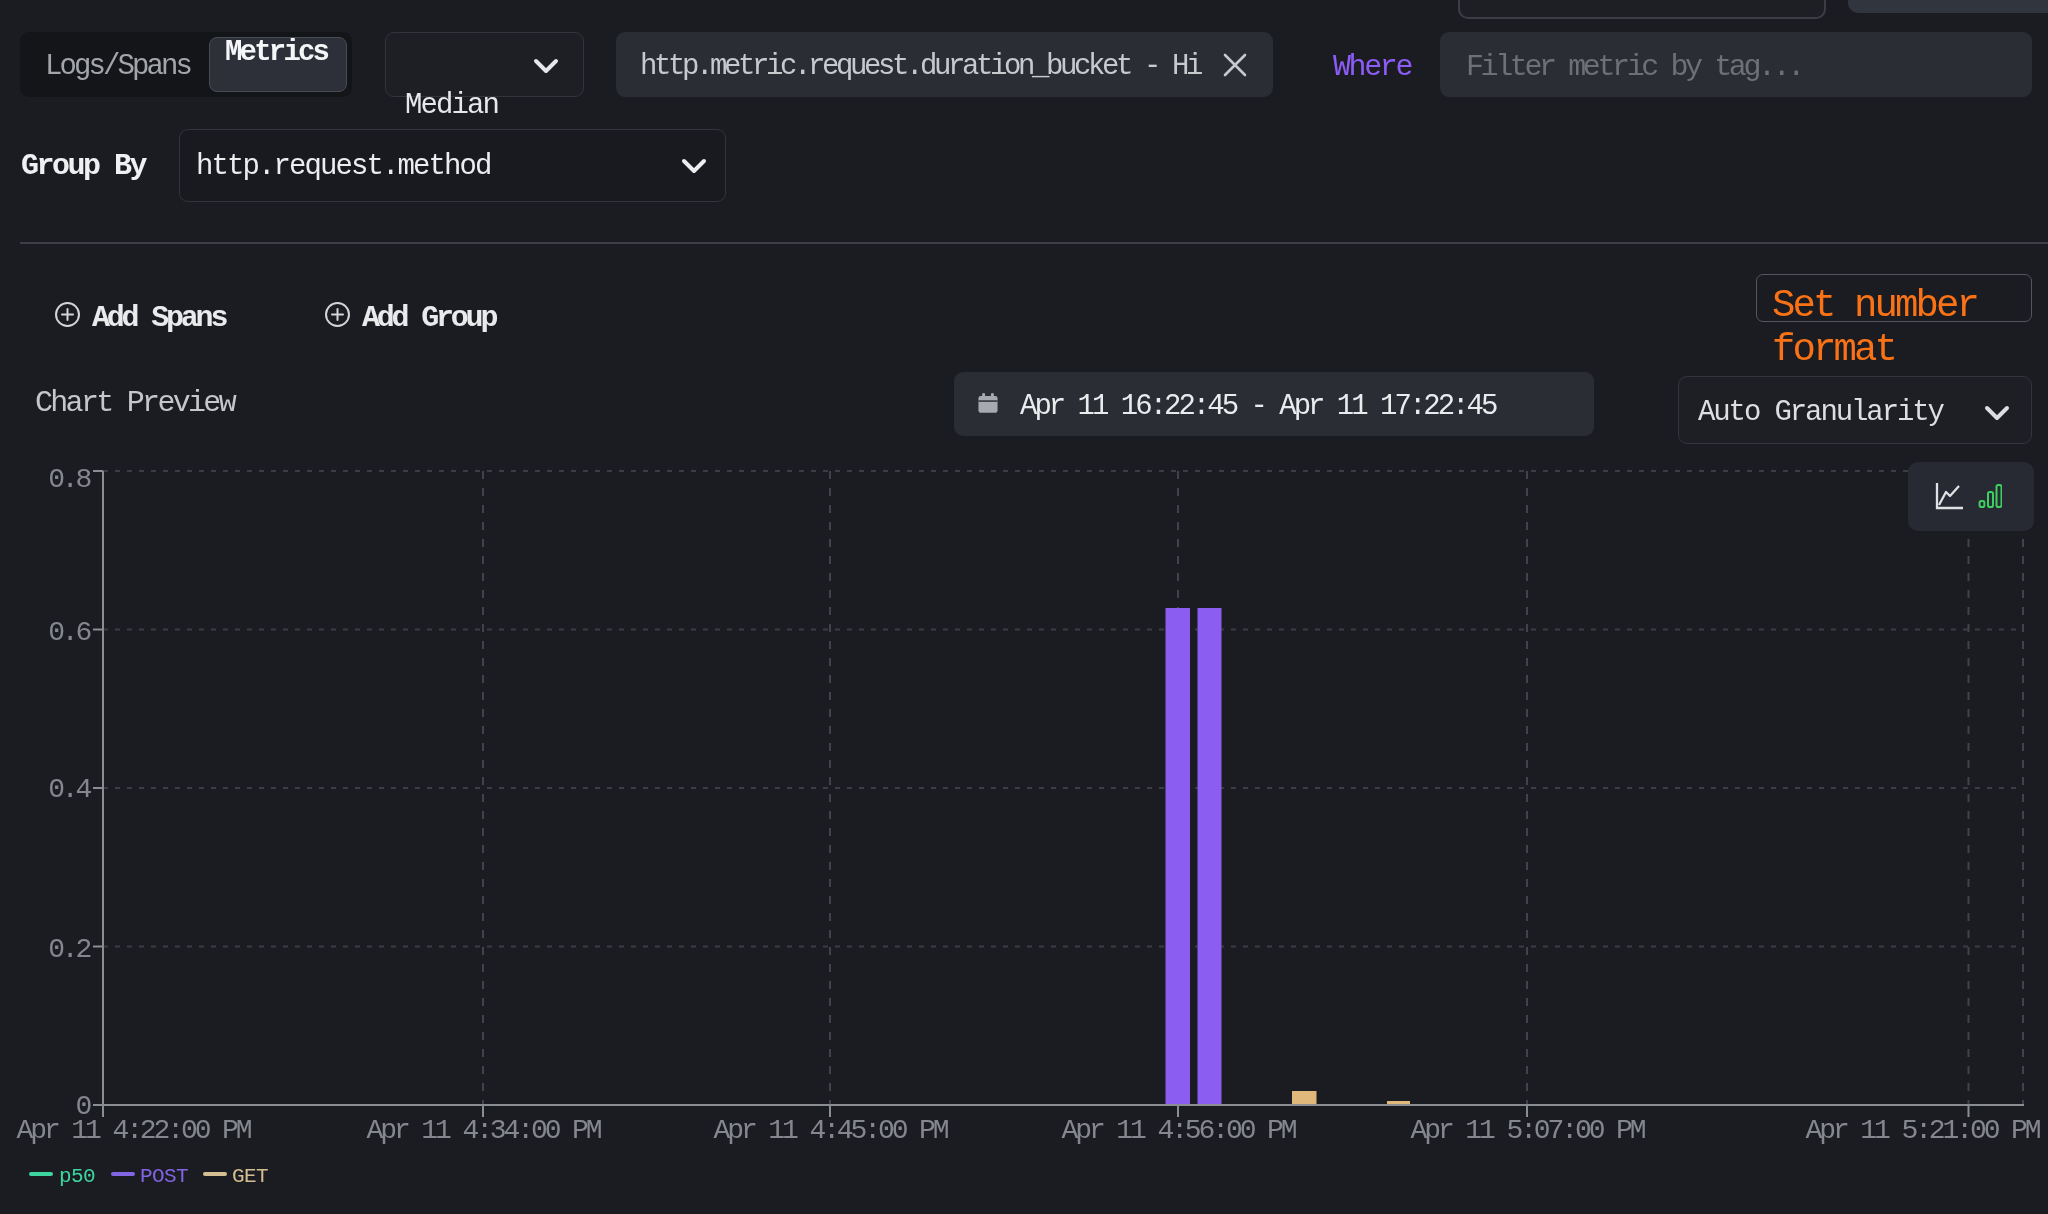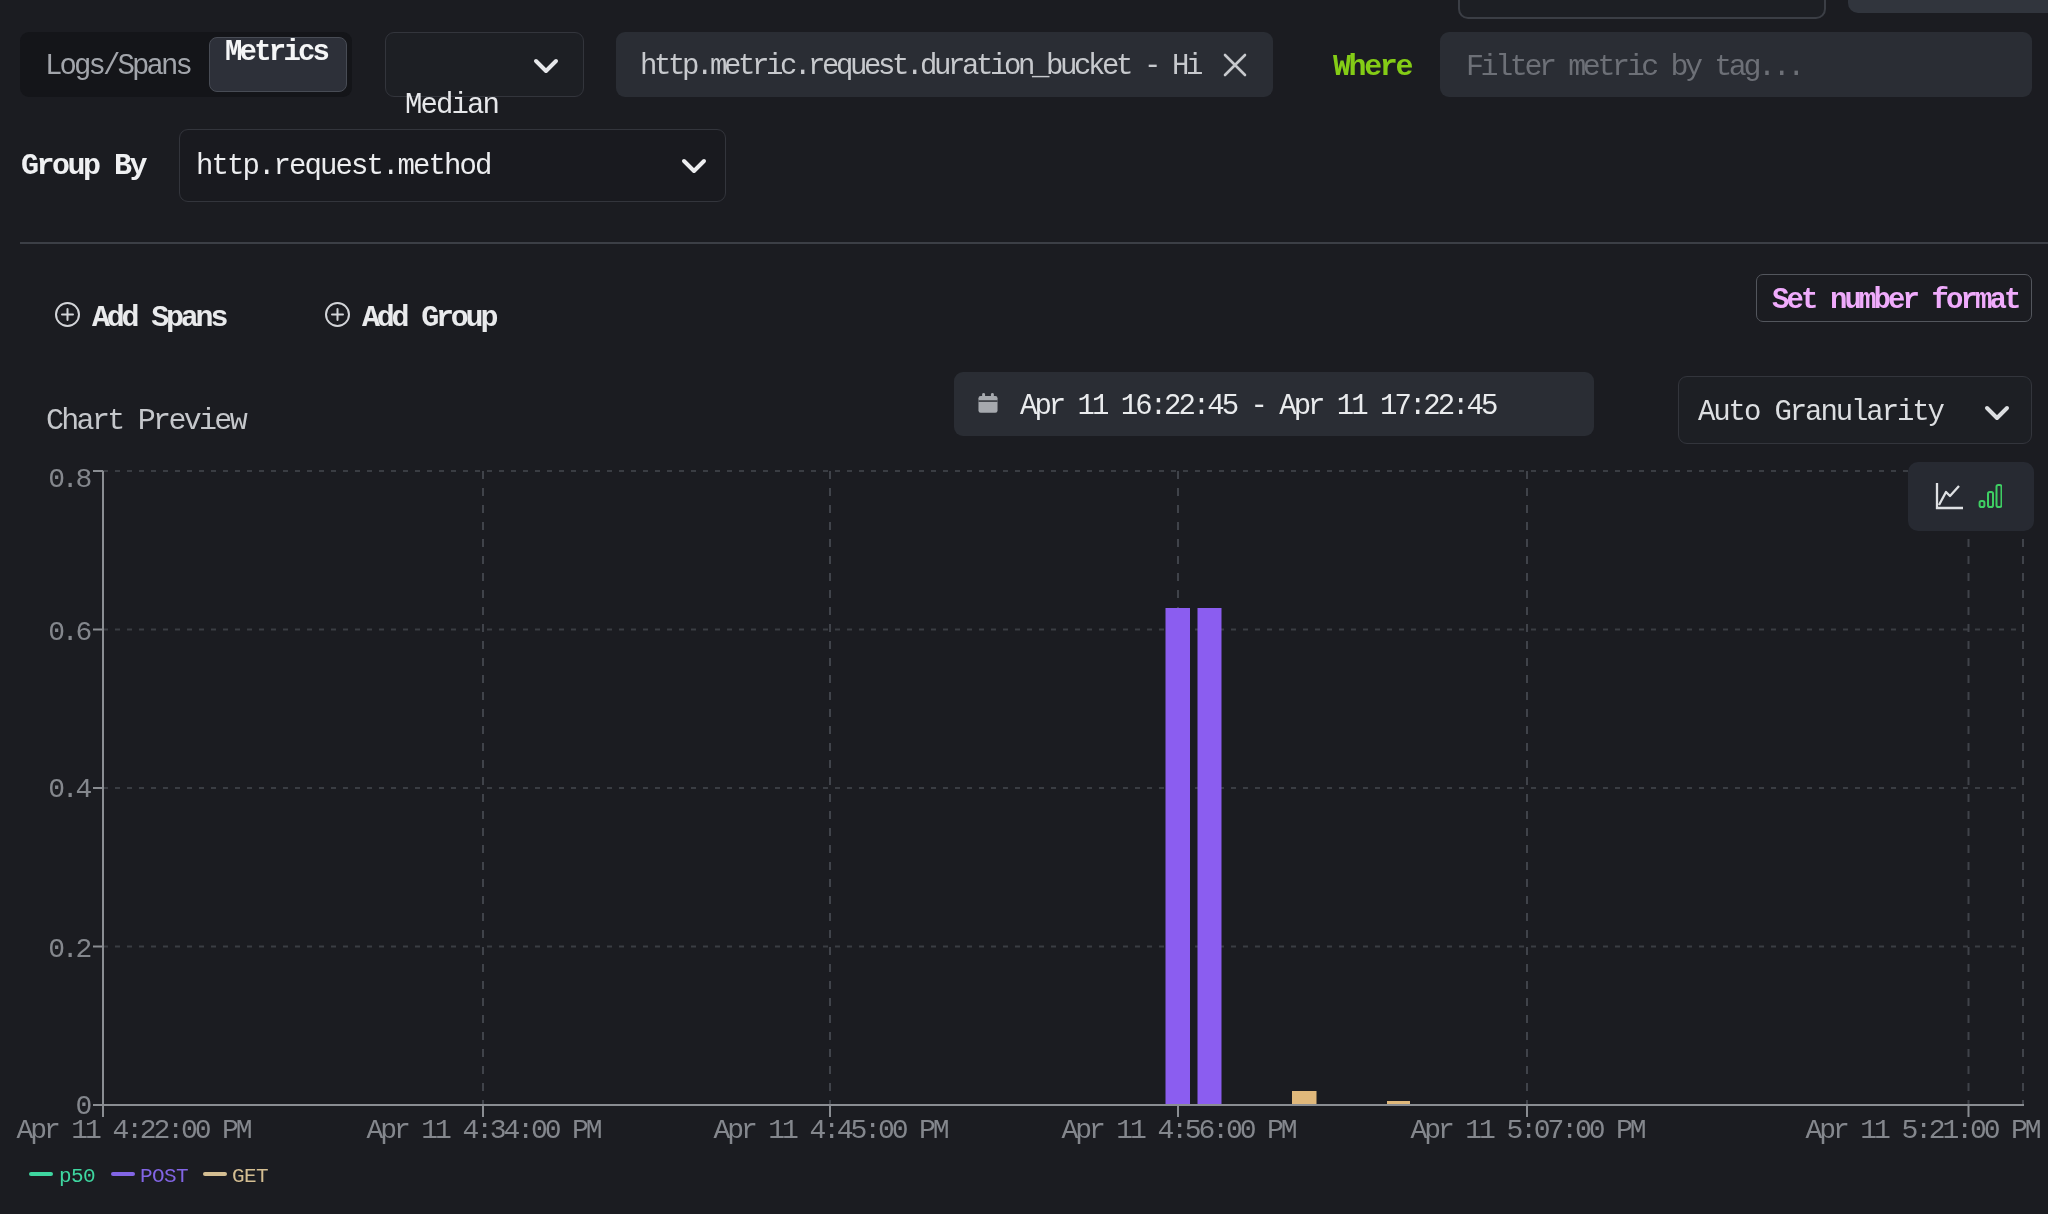--- a/index.html
+++ b/index.html
@@ -25,21 +25,21 @@
 <svg class="abs" style="left:528px; top:53px;" width="36" height="26" viewBox="0 0 36 26">
     <polyline points="8,8 18,18 28,8" fill="none" stroke="#e6e7ea" stroke-width="4" stroke-linecap="round" stroke-linejoin="round"></polyline>
   </svg>
 
 <div class="abs row1" style="left:616px; top:32px; width:657px; background:#2a2d34;"></div>
 <div class="abs txt" style="left:640px; top:50px; font-size:29px; letter-spacing:-3.4px; color:#c7c9cd;">http.metric.request.duration_bucket - Hi</div>
 <svg class="abs" style="left:1220px; top:50px;" width="30" height="30" viewBox="0 0 30 30">
     <path d="M5 5 L25 25 M25 5 L5 25" stroke="#c7c9cd" stroke-width="2.6" stroke-linecap="round"></path>
   </svg>
 
-<div class="abs txt" style="left:1333px; top:50px; font-size:30px; letter-spacing:-2.4px; font-weight:bold; color:#84cc16;">Where</div>
+<div class="abs txt" style="left:1333px; top:50px; font-size:30px; letter-spacing:-2.4px; font-weight:normal; color:#8b5cf6;">Where</div>
 
 <div class="abs row1" style="left:1440px; top:32px; width:592px; background:#2a2d34;"></div>
 <div class="abs txt" style="left:1466px; top:50px; font-size:30px; letter-spacing:-3.4px; color:#6d7077;">Filter metric by tag...</div>
 
 <div class="abs txt" style="left:21px; top:149px; font-size:30px; letter-spacing:-2.5px; font-weight:bold; color:#eff0f2;">Group By</div>
 <div class="abs" style="left:179px; top:129px; width:547px; height:73px; border:1px solid #33353c; border-radius:9px; background:#191a1f;"></div>
 <div class="abs txt" style="left:196px; top:150px; font-size:29px; letter-spacing:-1.9px; color:#ecedef;">http.request.method</div>
 <svg class="abs" style="left:676px; top:153px;" width="36" height="26" viewBox="0 0 36 26">
     <polyline points="8,8 18,18 28,8" fill="none" stroke="#ecedef" stroke-width="4" stroke-linecap="round" stroke-linejoin="round"></polyline>
   </svg>
@@ -51,23 +51,23 @@
     <path d="M13.5 8 v11 M8 13.5 h11" stroke="#d3d5d9" stroke-width="2" stroke-linecap="round"></path>
   </svg>
 <div class="abs txt" style="left:92px; top:301px; font-size:30px; letter-spacing:-3.2px; font-weight:bold; color:#e9eaec;">Add Spans</div>
 <svg class="abs" style="left:324px; top:301px;" width="27" height="27" viewBox="0 0 27 27">
     <circle cx="13.5" cy="13.5" r="11.5" fill="none" stroke="#d3d5d9" stroke-width="2"></circle>
     <path d="M13.5 8 v11 M8 13.5 h11" stroke="#d3d5d9" stroke-width="2" stroke-linecap="round"></path>
   </svg>
 <div class="abs txt" style="left:362px; top:301px; font-size:30px; letter-spacing:-3.2px; font-weight:bold; color:#e9eaec;">Add Group</div>
 
 <div class="abs" style="left:1756px; top:274px; width:276px; height:48px; border:1px solid #53565d; border-radius:7px;"></div>
-<div class="abs txt" style="left:1772px; top:284px; font-size:29px; letter-spacing:-2.9px; font-weight:bold; color:#f0abfc;">Set number format</div>
+<div class="abs txt" style="left:1772px; top:284px; font-size:39px; letter-spacing:-2.9px; font-weight:normal; color:#f97316;">Set number format</div>
 
-<div class="abs txt" style="left:35px; top:404px; font-size:30px; letter-spacing:-2.7px; color:#c5c7cb;margin-left:11px;">Chart Preview</div>
+<div class="abs txt" style="left:35px; top:386px; font-size:30px; letter-spacing:-2.7px; color:#c5c7cb;">Chart Preview</div>
 
 <div class="abs" style="left:954px; top:372px; width:640px; height:64px; background:#2a2d34; border-radius:9px;"></div>
 <svg class="abs" style="left:977px; top:392px;" width="22" height="24" viewBox="0 0 30 32">
   <rect x="2" y="5" width="26" height="23" rx="3" fill="#a6a9ae"></rect>
   <rect x="7" y="1" width="4" height="7" rx="2" fill="#a6a9ae"></rect>
   <rect x="19" y="1" width="4" height="7" rx="2" fill="#a6a9ae"></rect>
   <rect x="2" y="11" width="26" height="2" fill="#2a2d34"></rect>
 </svg>
 <div class="abs txt" style="left:1020px; top:390px; font-size:29px; letter-spacing:-3.0px; color:#e9ebed;">Apr 11 16:22:45 - Apr 11 17:22:45</div>
 

